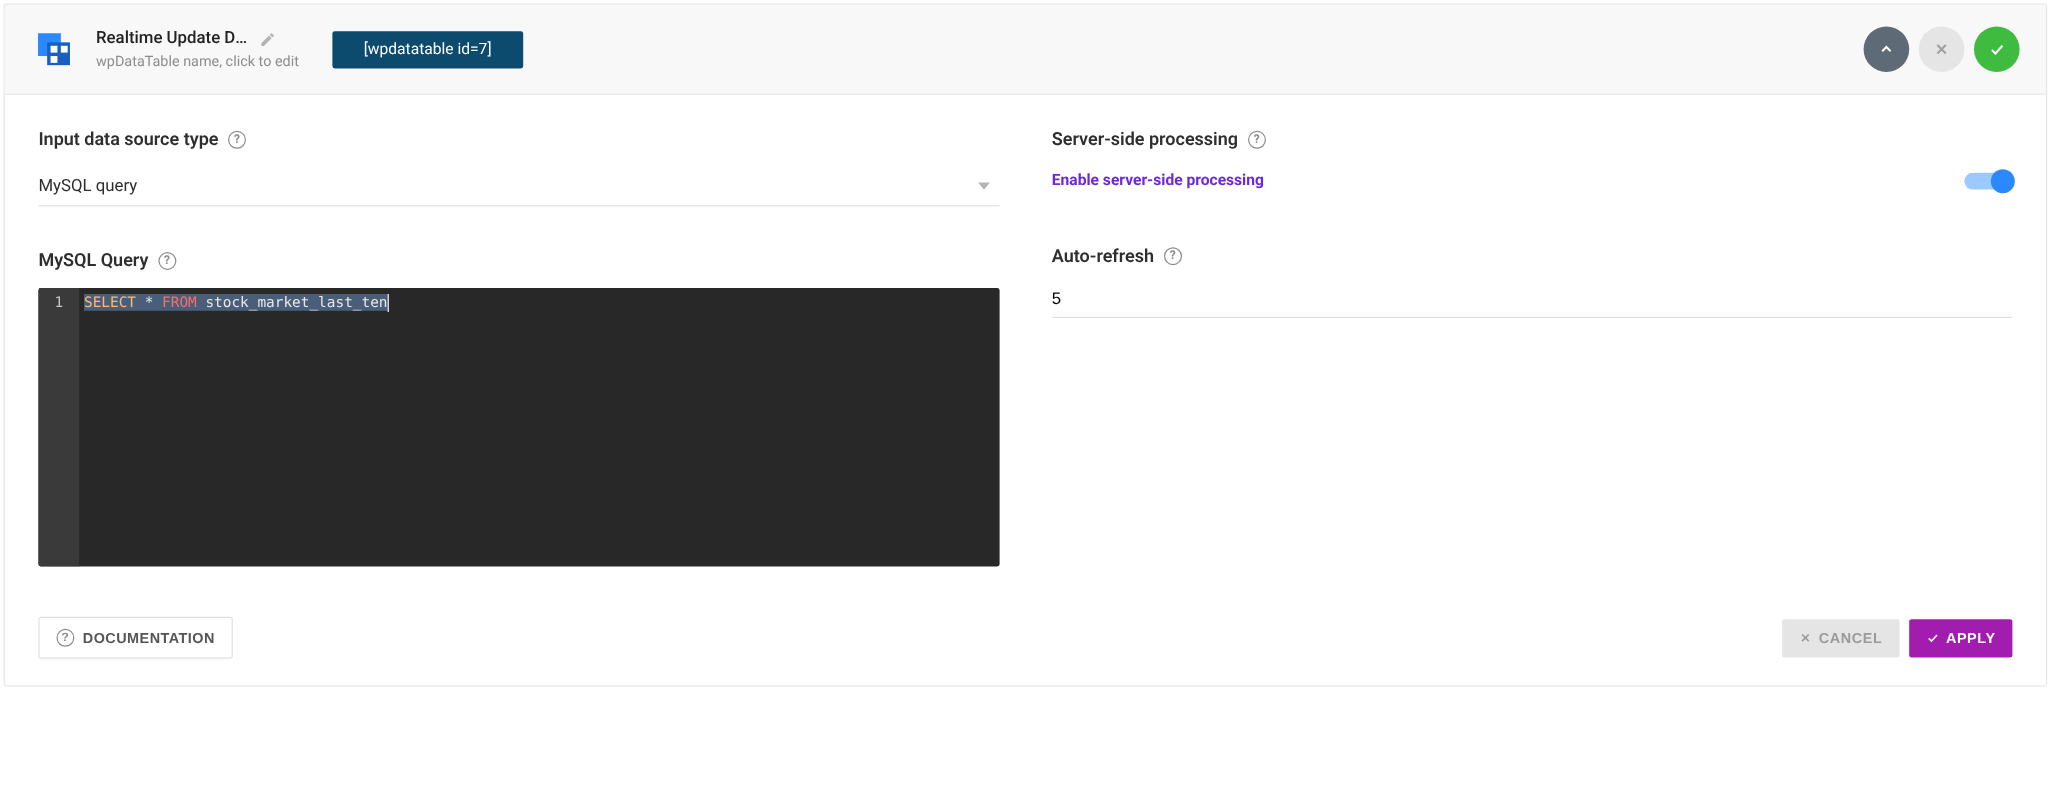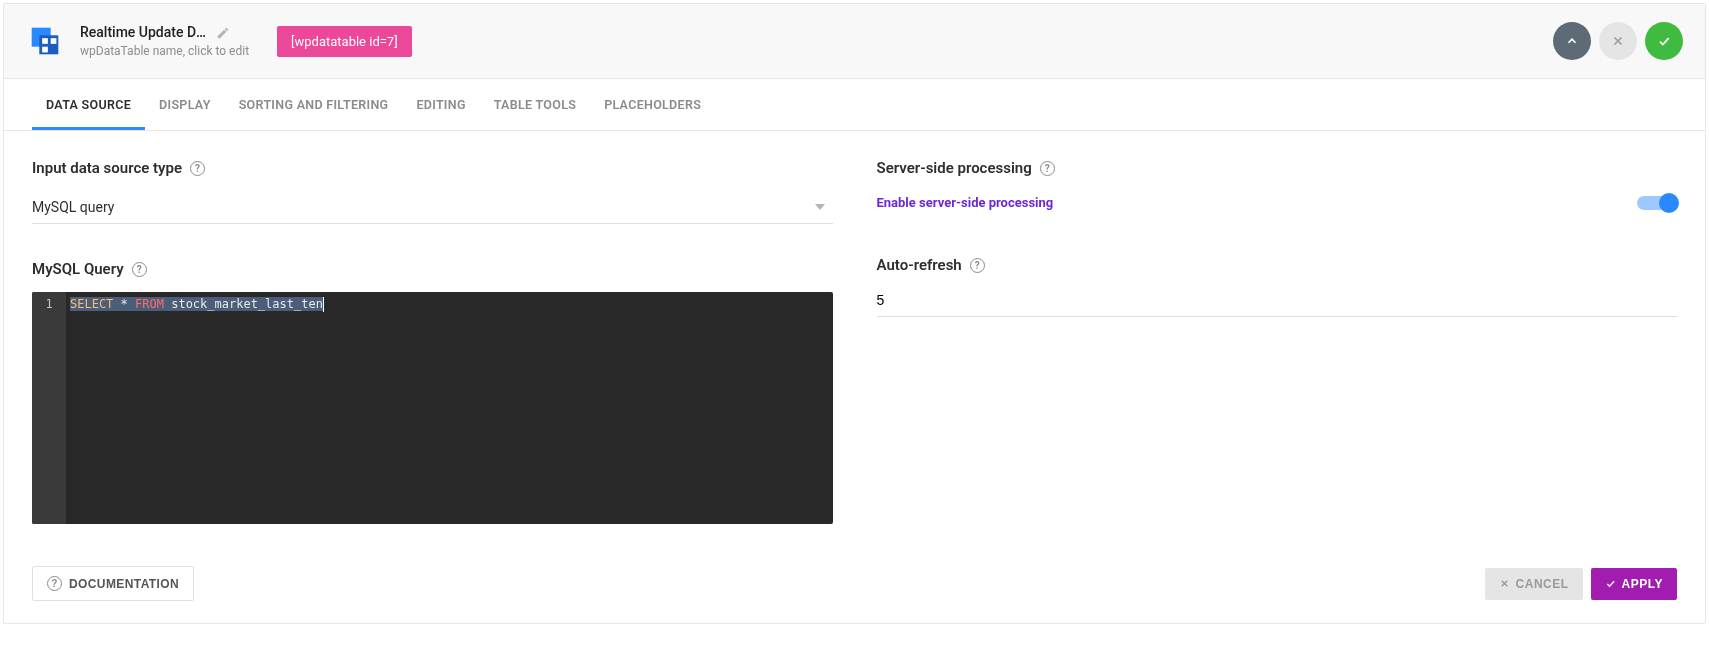--- a/index.html
+++ b/index.html
@@ -6,21 +6,21 @@
   body { font-family: -apple-system, BlinkMacSystemFont, "Segoe UI", Roboto, Helvetica, Arial, sans-serif; background: #fff; color: #2e2e2e; }
   .panel { border: 1px solid #e6e6e6; margin: 3px; border-radius: 2px; }
   .header { background: #f8f8f8; border-bottom: 1px solid #e6e6e6; display: flex; align-items: center; padding: 18px 22px; position: relative; }
   .logo { width: 38px; height: 38px; margin-right: 16px; display:flex; align-items:center; justify-content:center;}
   .logo svg { width:38px; height:38px; }
   .title-area { display:flex; flex-direction:column; }
   .title-row { display:flex; align-items:center; gap:6px; }
   .title-input { font-size:14px; font-weight:500; color:#222; border:none; background:transparent; width:130px; white-space:nowrap; overflow:hidden; text-overflow:ellipsis; }
   .pencil { width:14px; height:14px; color:#b4b4b4; }
   .title-sub { font-size:12px; color:#8d8d8d; margin-top:4px; }
-  .shortcode { margin-left:28px; background:#ec4899; color:#fff; font-size:13px; padding:8px 14px; border-radius:2px; }
+  .shortcode { margin-left:28px; background:#0c4a6e; color:#fff; font-size:13px; padding:8px 26px; border-radius:2px; }
   .header-actions { margin-left:auto; display:flex; gap:8px; }
   .circle-btn { width:38px; height:38px; border-radius:50%; display:flex; align-items:center; justify-content:center; cursor:pointer; border:none; }
   .circle-collapse { background:#5e6b76; color:#fff; }
   .circle-cancel { background:#e5e5e5; color:#a0a0a0; }
   .circle-save { background:#3fbb3f; color:#fff; }
   .circle-btn svg { width:14px; height:14px; }
 
   .tabs { display:flex; border-bottom:1px solid #e6e6e6; padding: 0 28px; }
   .tab { padding:18px 14px 15px; font-size:12.5px; font-weight:600; color:#8b8b8b; letter-spacing:0.3px; cursor:pointer; border-bottom:3px solid transparent; }
   .tab.active { color:#2e2e2e; border-bottom-color:#2a89ff; }
@@ -102,28 +102,20 @@
           </svg>
       </button>
       <button class="circle-btn circle-save">
         <svg viewBox="0 0 24 24" fill="none" stroke="currentColor" stroke-width="3">
             <polyline points="5 13 10 18 20 7"></polyline>
           </svg>
       </button>
     </div>
   </div>
 
-  <div class="tabs">
-    <div class="tab active">DATA SOURCE</div>
-    <div class="tab">DISPLAY</div>
-    <div class="tab">SORTING AND FILTERING</div>
-    <div class="tab">EDITING</div>
-    <div class="tab">TABLE TOOLS</div>
-    <div class="tab">PLACEHOLDERS</div>
-  </div>
 
   <div class="content">
     <div class="col">
       <div class="section-label">
         <span>Input data source type</span>
         <span class="help-icon">?</span>
       </div>
       <div class="select-wrap">
         <span class="select-value">MySQL query</span>
         <span class="caret-down"></span>

